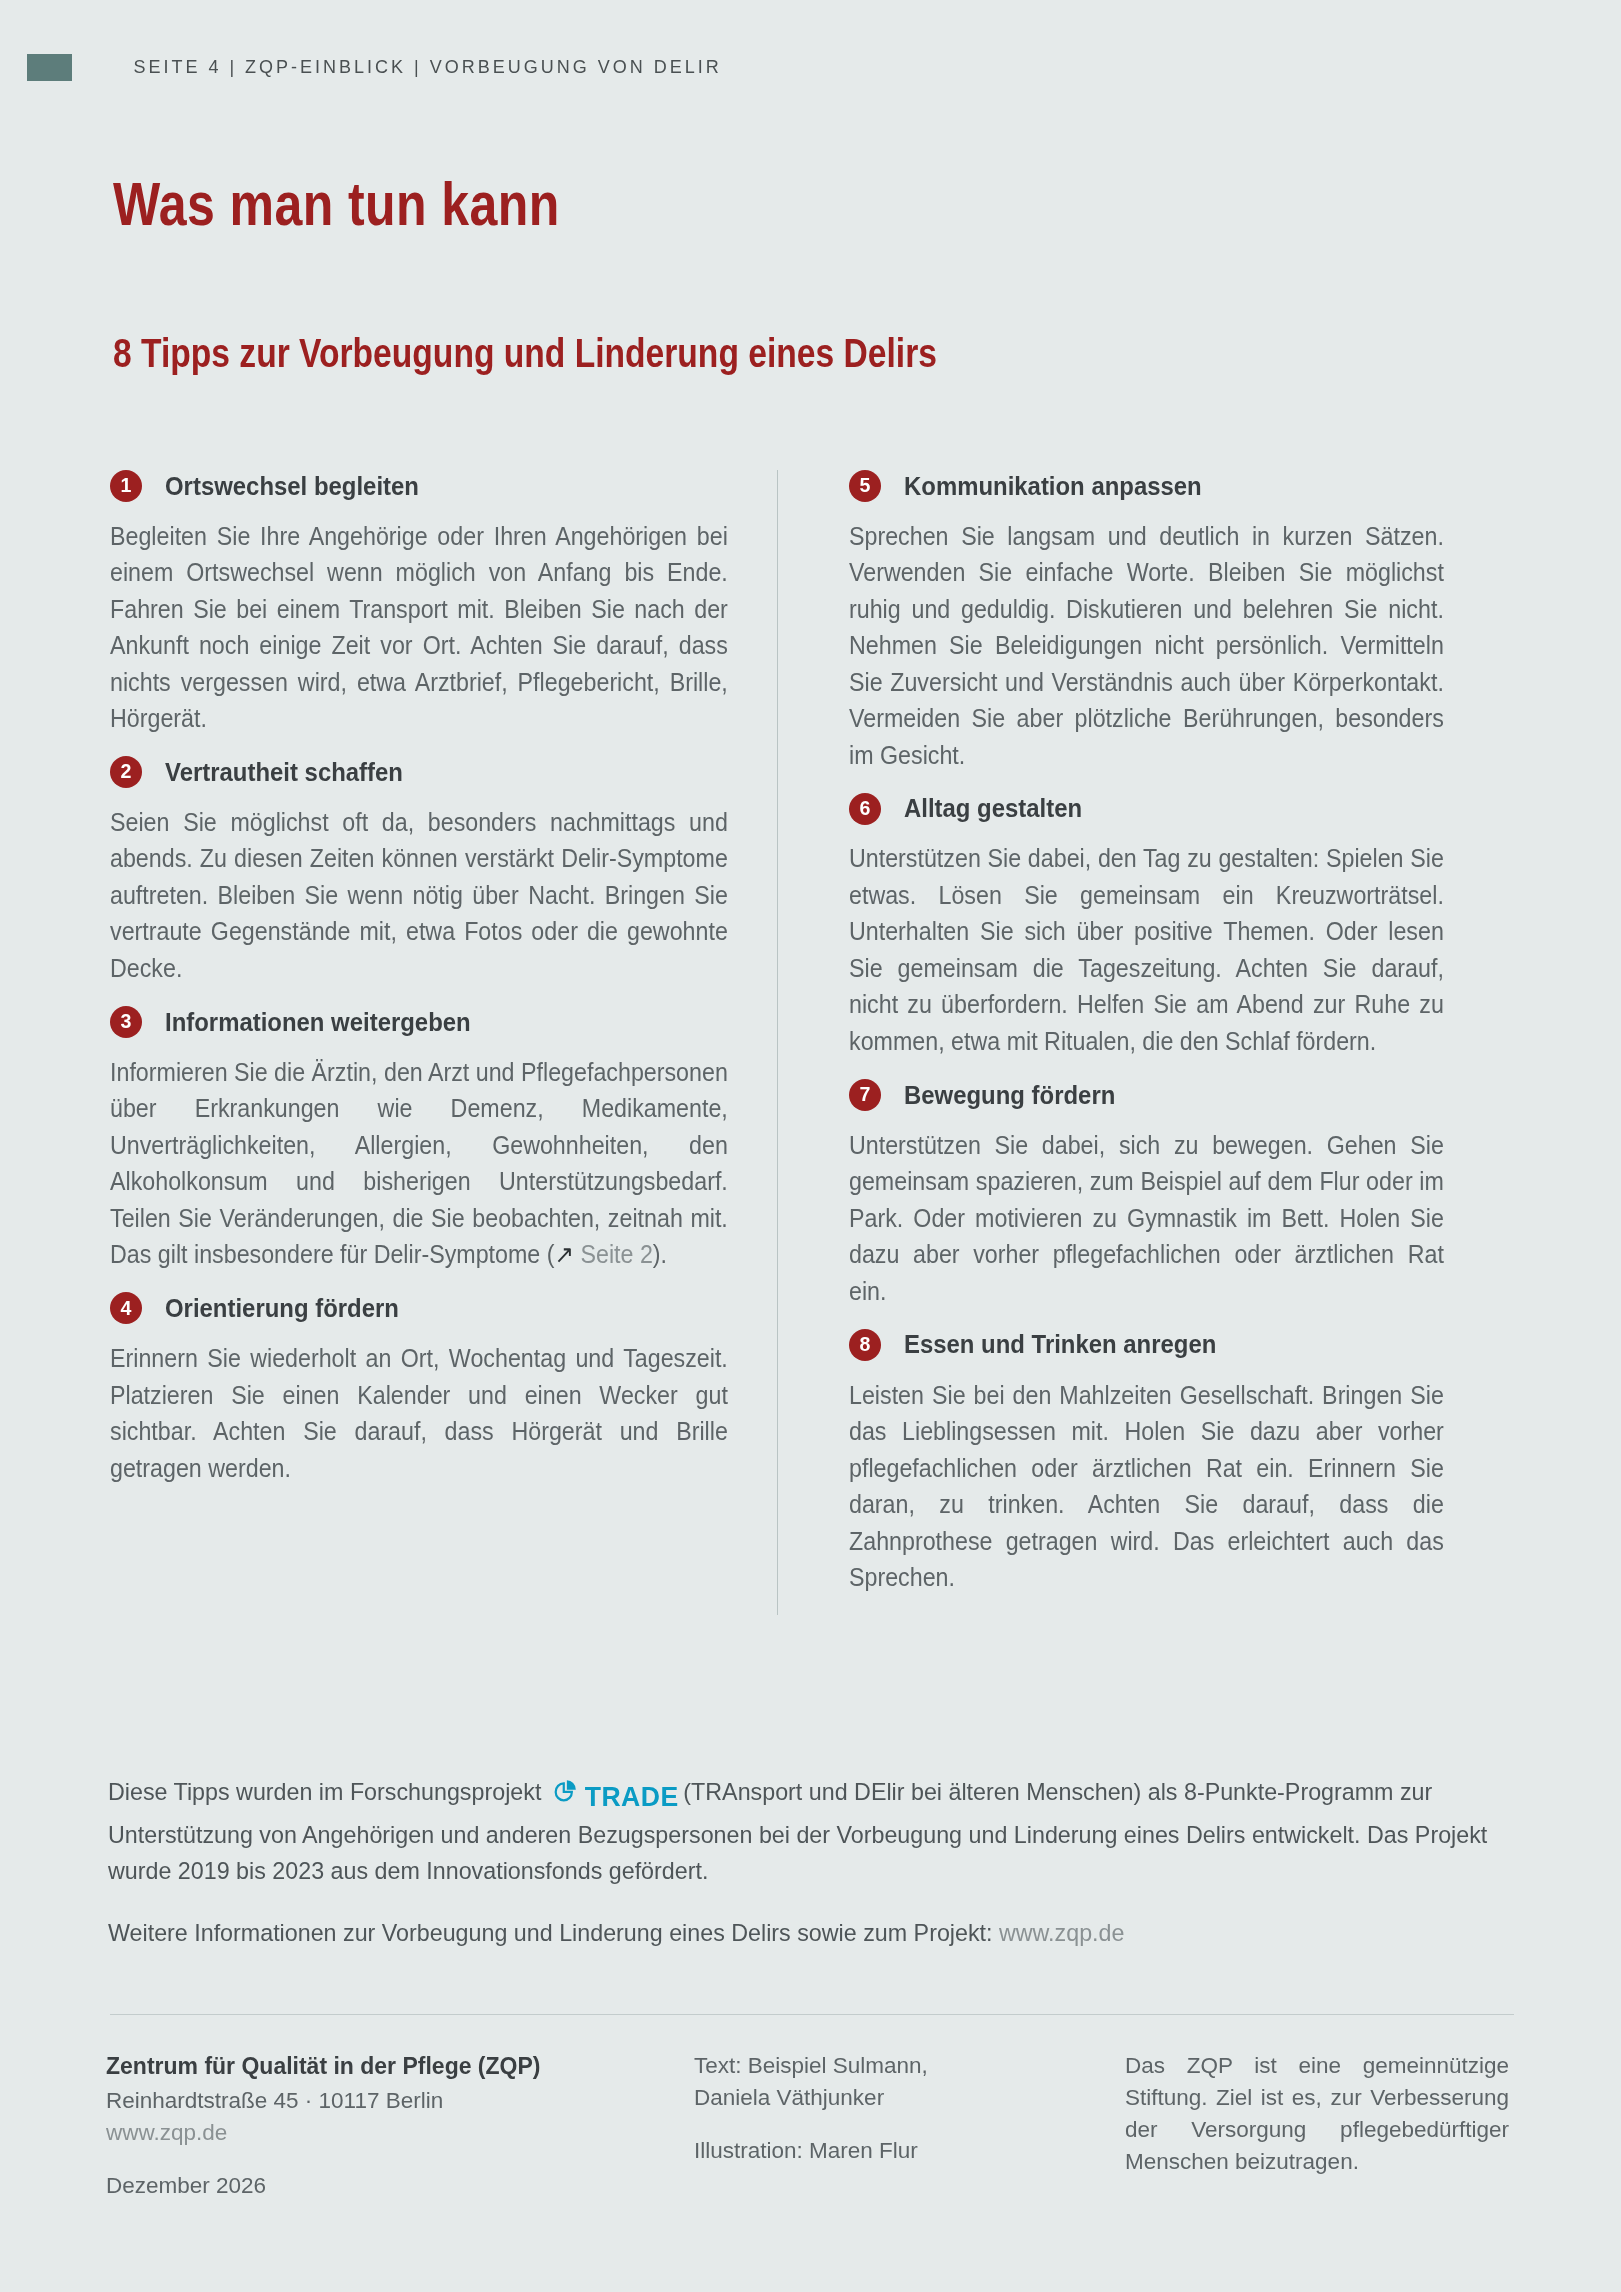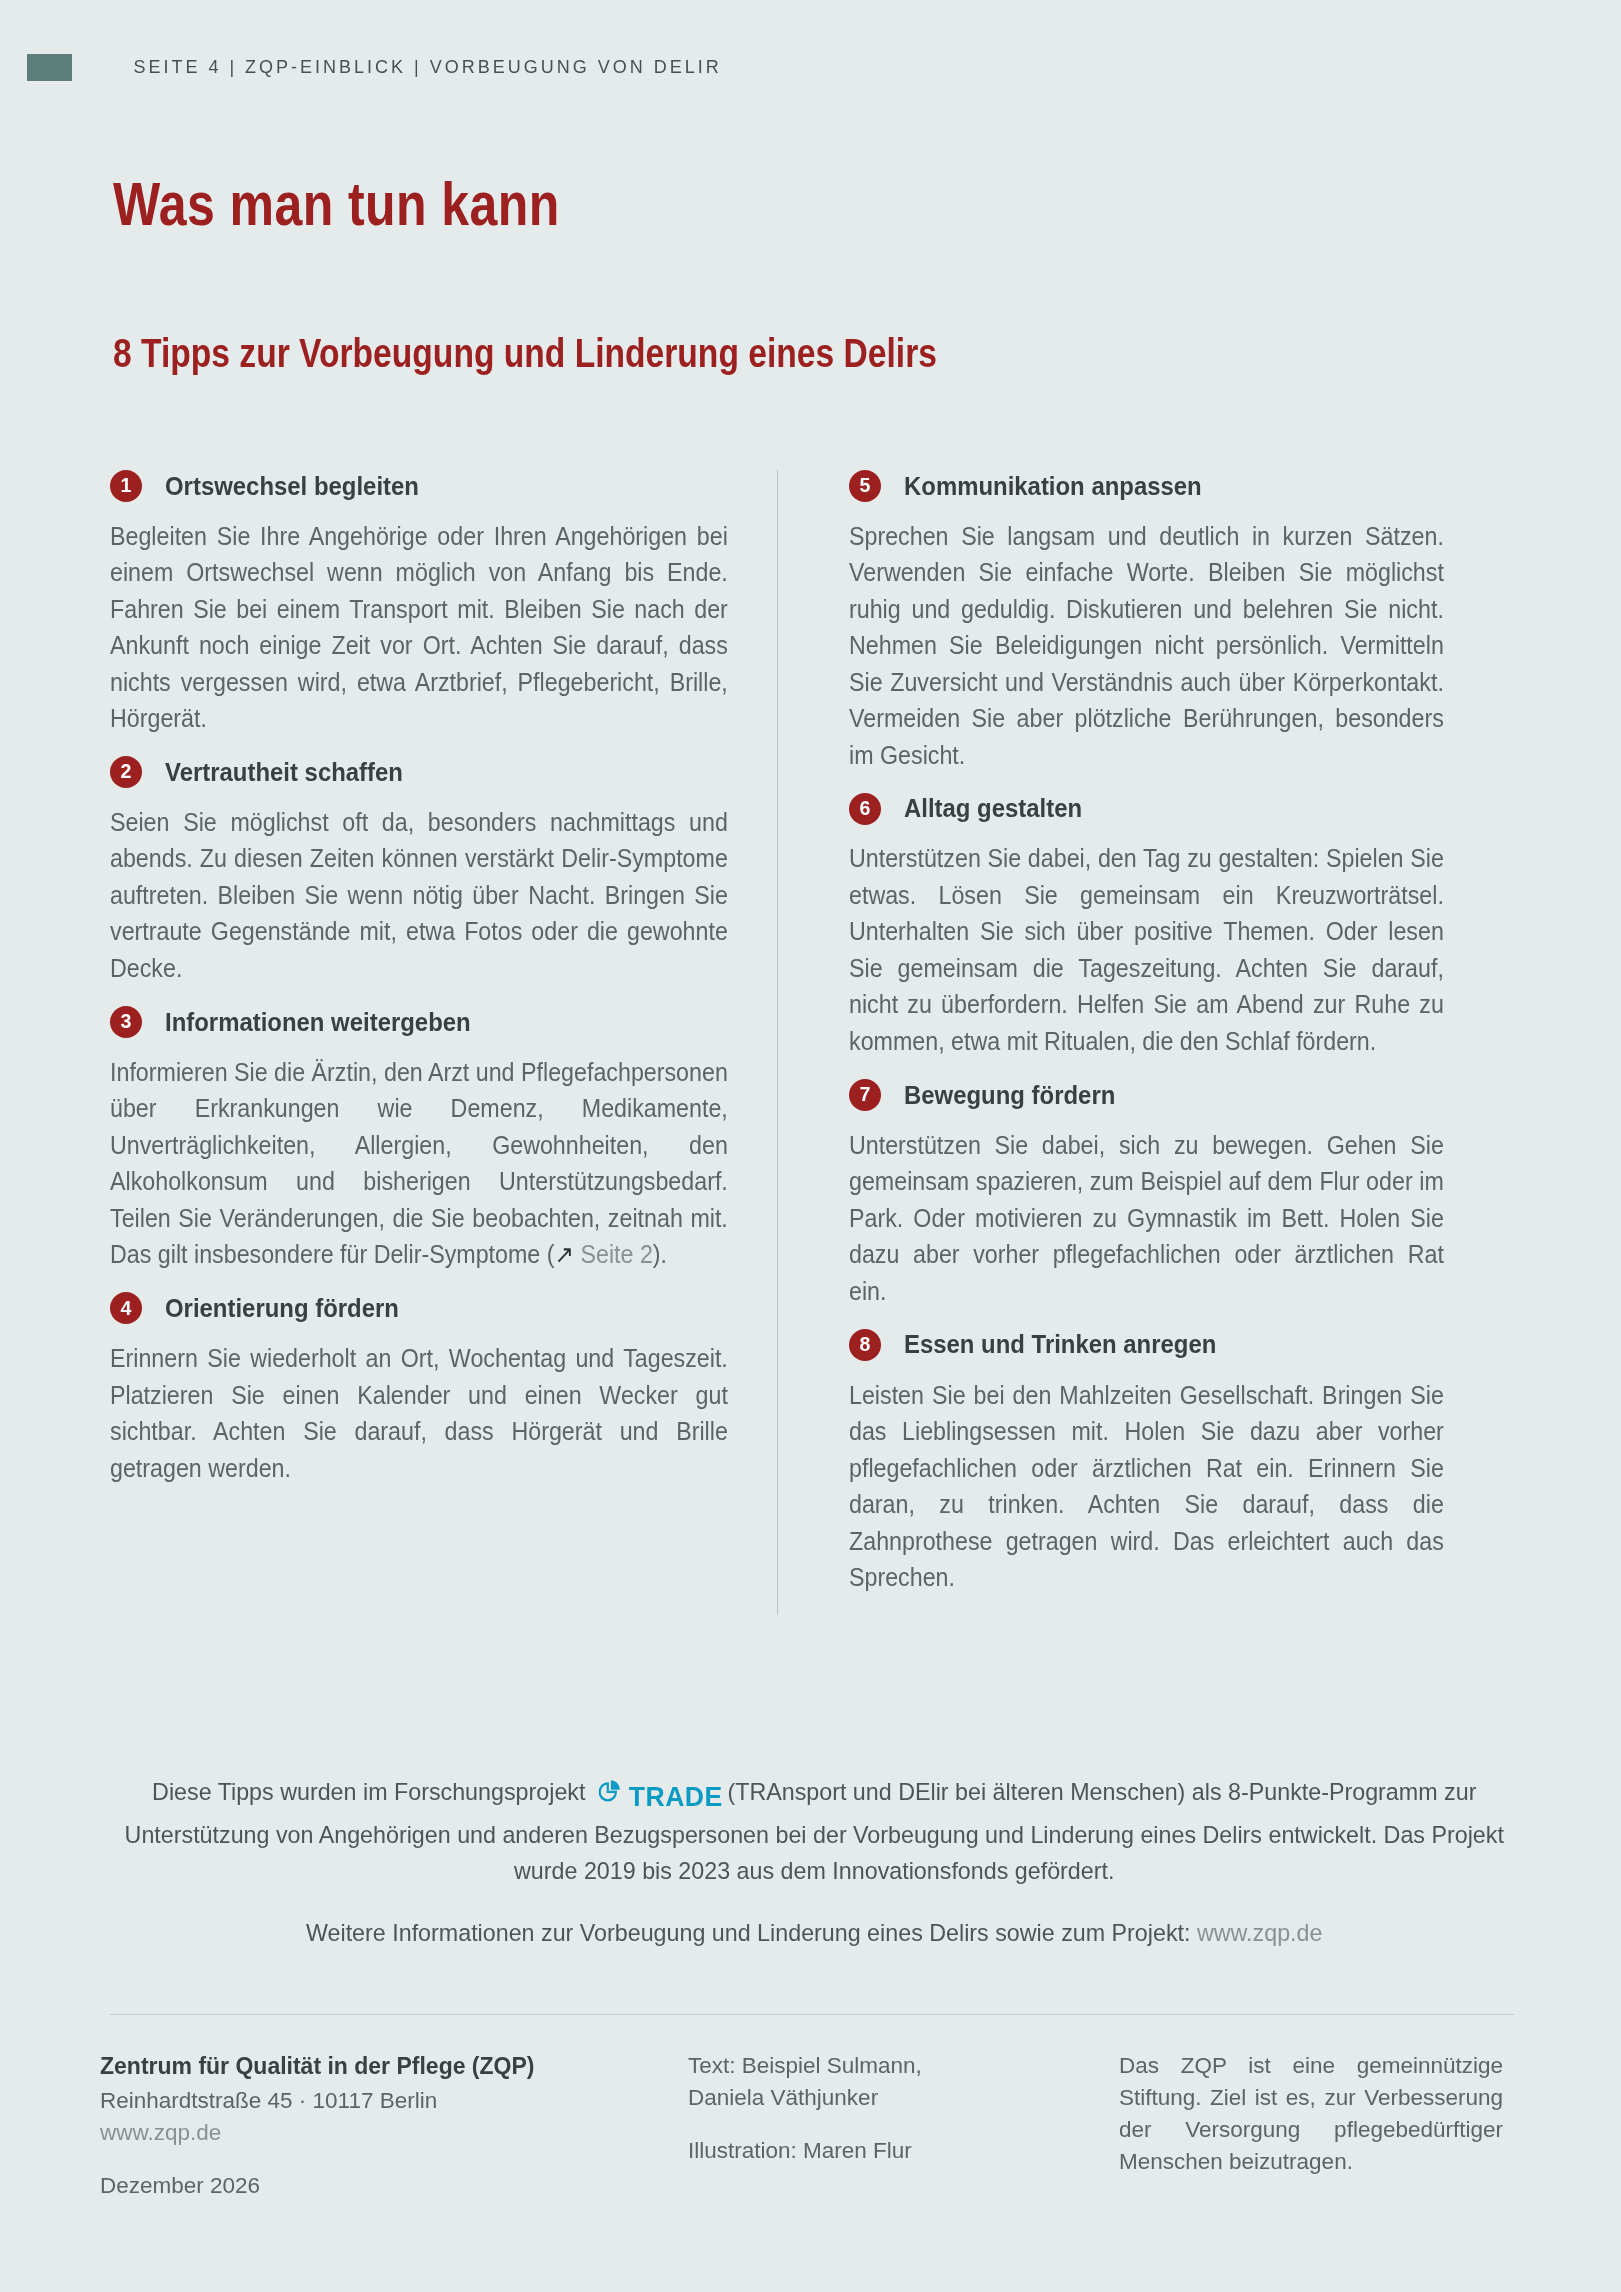--- a/index.html
+++ b/index.html
@@ -137,28 +137,27 @@
   .tip-body .ref-arrow {
     color: #2c3134;
     font-weight: 400;
   }
   .tip-body .ref-page { color: #8a9193; }
 
   
   .closing {
     position: absolute;
     top: 1774px;
-    left: 114px;
+    left: 108px;
     width: 1404px;
     font-size: 24.5px;
     line-height: 1.48;
     color: #4e5558;
     font-weight: 300;
     font-family: "Liberation Sans Narrow", "Liberation Sans", sans-serif;
-    text-align: center;
   }
   .closing p {
     margin: 0 0 25.5px 0;
     transform: scaleX(0.95);
     transform-origin: left top;
     width: 105%;
   }
   .closing .trade-wrap {
     display: inline-flex;
     align-items: center;
@@ -180,21 +179,21 @@
     position: absolute;
     top: 2014px;
     left: 110px;
     width: 1404px;
     height: 1px;
     background: #c3cccc;
   }
   .footer {
     position: absolute;
     top: 2050px;
-    left: 100px;
+    left: 106px;
     width: 1404px;
     display: flex;
     font-family: "Liberation Sans Narrow", "Liberation Sans", sans-serif;
   }
   .f-col { font-size: 22.5px; line-height: 1.42; font-weight: 300; color: #5d6467; }
   .f-col-1 { width: 588px; }
   .f-col-2 { width: 431px; }
   .f-col-3 { width: 384px; text-align: justify; }
   .f-org {
     font-weight: 700;

